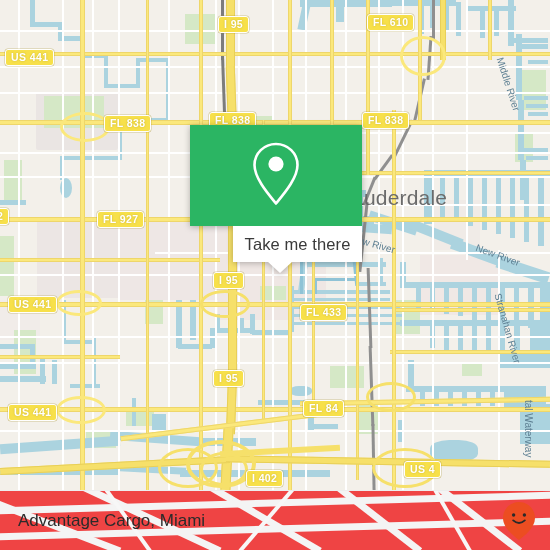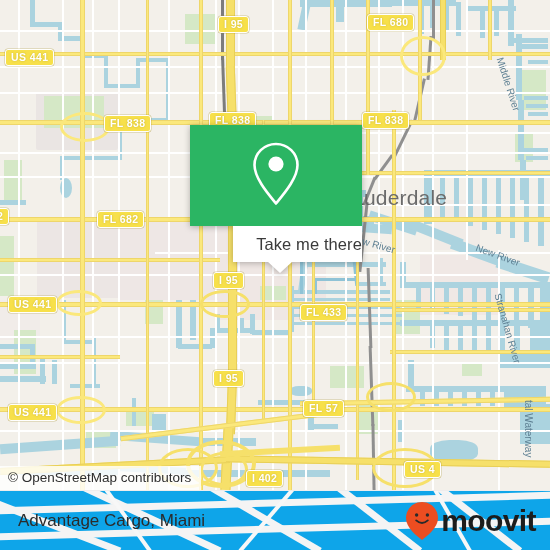--- a/index.html
+++ b/index.html
@@ -112,21 +112,21 @@
     position: absolute;
     left: 50%;
     top: 50%;
     transform: translate(-50%, -50%);
   }
   #callout-bottom {
     height: 36px;
     background: #ffffff;
     display: flex;
     align-items: center;
-    justify-content: flex-end;
+    justify-content: center;
     position: relative;
     margin-left: 43px;
   }
   #callout-label {
     font-size: 16.5px;
     color: #3a3a3a;
     font-family: "Liberation Sans", sans-serif;
     letter-spacing: 0.1px;
   }
   #callout-tail {
@@ -137,21 +137,21 @@
     border-left: 13px solid transparent;
     border-right: 13px solid transparent;
     border-top: 12px solid #ffffff;
   }
 
   
   #footer {
     position: absolute;
     left: 0; top: 490px;
     width: 550px; height: 60px;
-    background: #0ea5e9;
+    background: #ef4444;
     overflow: hidden;
     border-top: 1px solid #ededed;
   }
   #footer-watermark {
     position: absolute;
     left: 0; top: 0; width: 550px; height: 60px;
     opacity: 1;
   }
   #footer-title {
     position: absolute;
@@ -485,38 +485,37 @@
 
       <div class="riverlabel" style="left:505px;top:56px;transform:rotate(72deg);transform-origin:left top;">Middle River</div>
       <div class="riverlabel" style="left:352px;top:232px;transform:rotate(16deg);transform-origin:left top;">New River</div>
       <div class="riverlabel" style="left:478px;top:242px;transform:rotate(20deg);transform-origin:left top;">New River</div>
       <div class="riverlabel" style="left:503px;top:292px;transform:rotate(74deg);transform-origin:left top;">Stranahan River</div>
       <div class="riverlabel" style="left:534px;top:400px;transform:rotate(90deg);transform-origin:left top;">tal Waterway</div>
     </div>
 
     <div class="layer" id="shields">
         <div class="shield" style="left: 218px; top: 16px;">I 95</div>
-        <div class="shield" style="left: 367px; top: 14px;">FL 680</div>
+        <div class="shield" style="left: 367px; top: 14px;">FL 610</div>
         <div class="shield" style="left: 5px; top: 49px;">US 441</div>
         <div class="shield" style="left: 104px; top: 115px;">FL 838</div>
         <div class="shield" style="left: 209px; top: 112px;">FL 838</div>
         <div class="shield" style="left: 362px; top: 112px;">FL 838</div>
         <div class="shield" style="left: -9px; top: 208px;">2</div>
-        <div class="shield" style="left: 97px; top: 211px;">FL 682</div>
+        <div class="shield" style="left: 97px; top: 211px;">FL 927</div>
         <div class="shield" style="left: 8px; top: 296px;">US 441</div>
         <div class="shield" style="left: 213px; top: 272px;">I 95</div>
         <div class="shield" style="left: 300px; top: 304px;">FL 433</div>
         <div class="shield" style="left: 213px; top: 370px;">I 95</div>
-        <div class="shield" style="left: 303px; top: 400px;">FL 57</div>
+        <div class="shield" style="left: 303px; top: 400px;">FL 84</div>
         <div class="shield" style="left: 8px; top: 404px;">US 441</div>
         <div class="shield" style="left: 246px; top: 470px;">I 402</div>
         <div class="shield" style="left: 404px; top: 461px;">US 4</div>
       </div>
 
-    <div id="attrib">© OpenStreetMap contributors</div>
 
     <div id="callout">
       <div id="callout-top">
         <span id="pin-icon">
           <svg width="54" height="66" viewBox="0 0 54 66" fill="none" xmlns="http://www.w3.org/2000/svg">
             <path d="M27 3 C15 3 5.5 12.4 5.5 24 C5.5 38 21 55 27 62.5 C33 55 48.5 38 48.5 24 C48.5 12.4 39 3 27 3 Z" stroke="#ffffff" stroke-width="2.6" fill="none" stroke-linejoin="round"></path>
             <circle cx="27" cy="23" r="7.6" fill="#ffffff"></circle>
           </svg>
         </span>
       </div>
@@ -550,17 +549,16 @@
 
     <div id="brand">
       <span style="display:flex;">
         <svg width="34" height="40" viewBox="0 0 34 40" xmlns="http://www.w3.org/2000/svg">
           <path d="M17 1 C8.2 1 1 8.2 1 17 C1 27 12 35 17 39 C22 35 33 27 33 17 C33 8.2 25.8 1 17 1 Z" fill="#ec4d21"></path>
           <circle cx="11.6" cy="14" r="1.7" fill="#2a2a2a"></circle>
           <circle cx="22.4" cy="14" r="1.7" fill="#2a2a2a"></circle>
           <path d="M11.2 19.4 Q17 24.6 22.8 19.4" stroke="#2a2a2a" stroke-width="1.9" fill="none" stroke-linecap="round"></path>
         </svg>
       </span>
-      <span id="brand-name">moovit</span>
     </div>
   </div>
 
 </div>
 
 </body></html>

